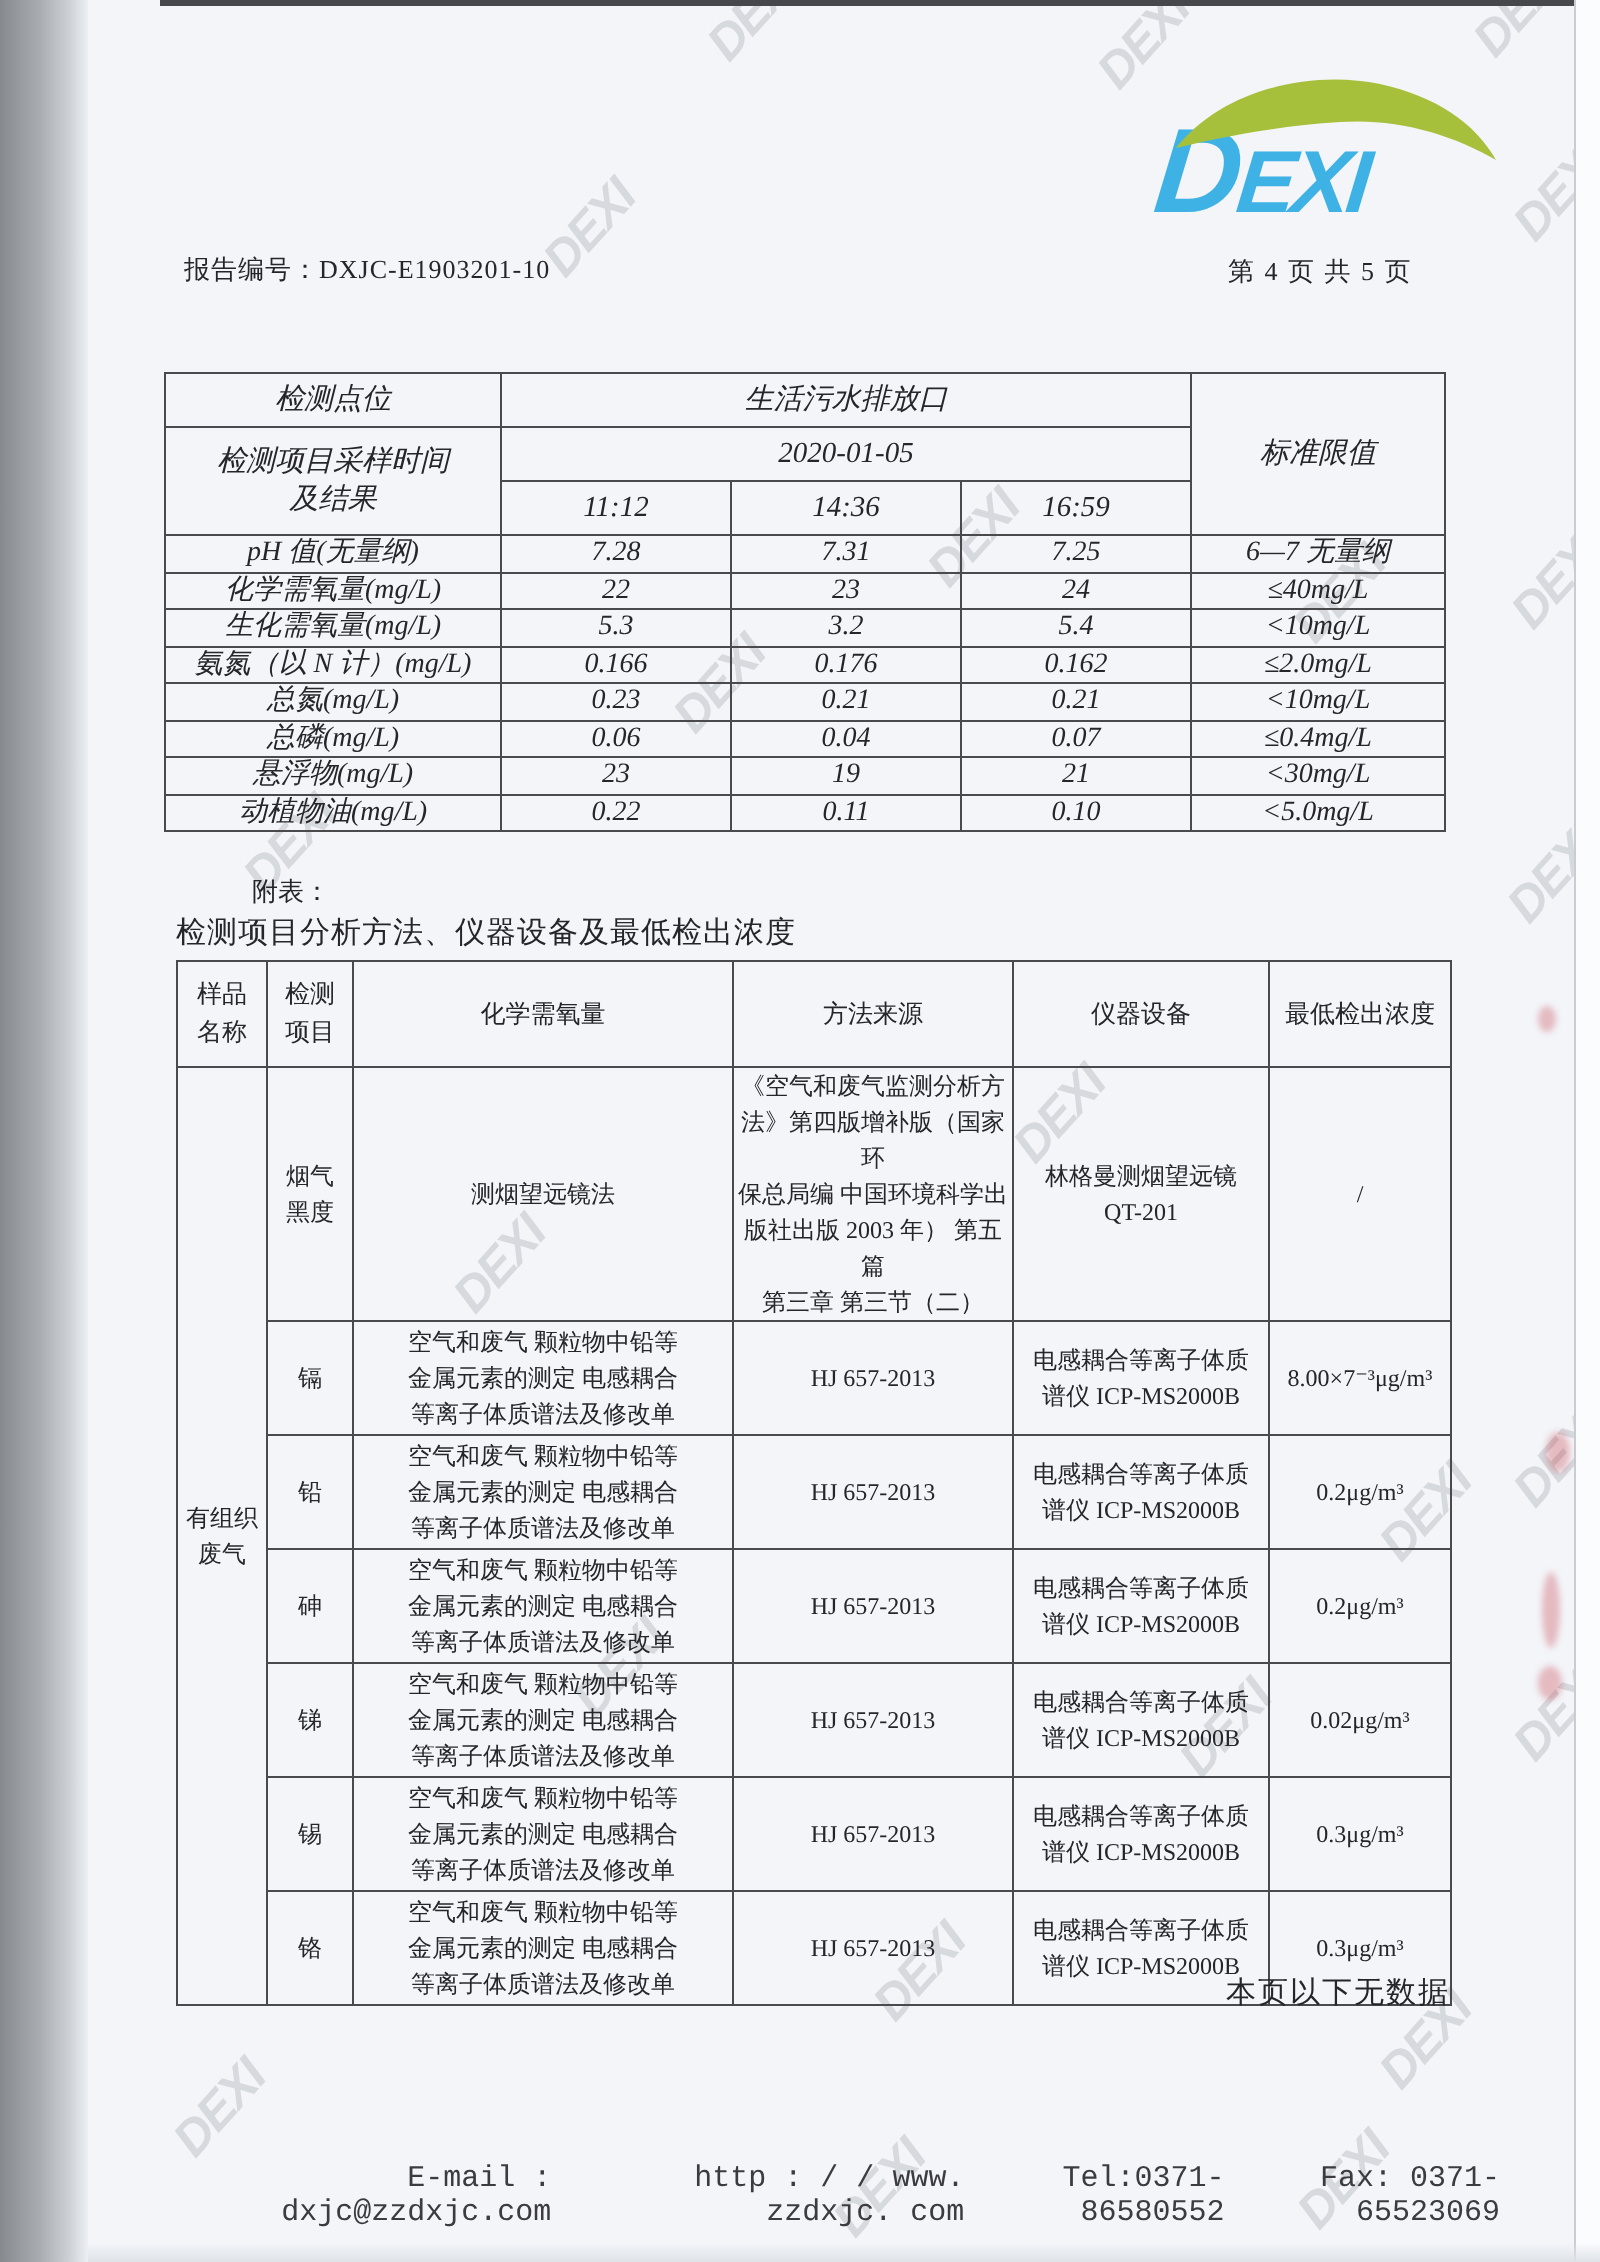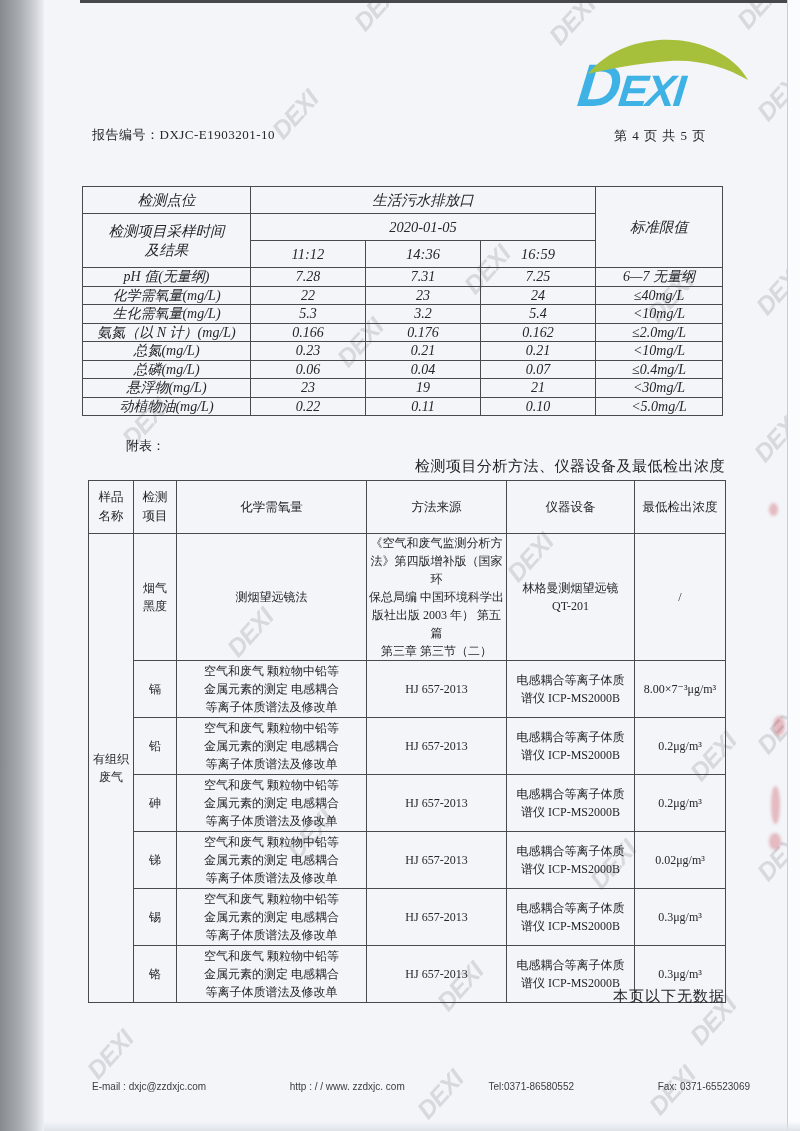--- a/index.html
+++ b/index.html
@@ -32,30 +32,30 @@
   .t1-title{position:absolute;left:82px;top:157px;width:640px;text-align:center;font-size:16px;letter-spacing:1px;}
   table{border-collapse:collapse;table-layout:fixed;}
   td,th{border:1px solid #4a4a4c;text-align:center;vertical-align:middle;padding:0 2px;font-weight:normal;}
   .t1{position:absolute;left:82px;top:186px;width:640px;font-size:14px;}
   .t1 td{line-height:1.25;font-style:italic;}
   .t1 .hrow td{height:26px;font-size:14.5px;}
   .t1 .drow td{height:17px;}
   .pre{white-space:pre-line;}
   
   .appendix-label{position:absolute;left:126px;top:437px;font-size:13px;}
-  .appendix-title{position:absolute;left:88px;top:457px;width:637px;text-align:right;font-size:15px;letter-spacing:.5px;}
+  .appendix-title{position:absolute;left:88px;top:457px;width:637px;text-align:left;font-size:15px;letter-spacing:.5px;}
   .t2{position:absolute;left:88px;top:480px;width:637px;font-size:12px;}
   .t2 td,.t2 th{line-height:1.5;}
   .t2 .head th{height:52px;font-size:12.5px;}
   .t2 .smoke td{height:92px;}
   .t2 .metal td{height:56px;}
   .footnote{position:absolute;left:88px;top:987px;width:637px;text-align:right;font-size:15px;letter-spacing:1px;}
   
   .footer{position:absolute;left:92px;top:1081px;width:658px;display:flex;justify-content:space-between;
-      font-family:Liberation Sans, sans-serif;font-size:10px;color:#3c3c40;}
+      font-family:Liberation Mono, monospace;font-size:15px;color:#3c3c40;text-align:right;}
 </style>
 </head>
 <body>
 
 <div class="page">
 
   <div class="scan-left"></div>
   <div class="scan-top"></div>
   <div class="scan-right"></div>
   <div class="scan-bottom"></div>

